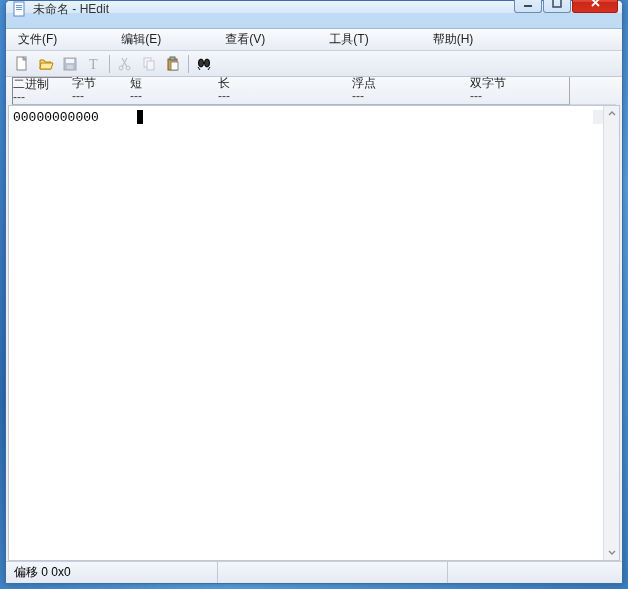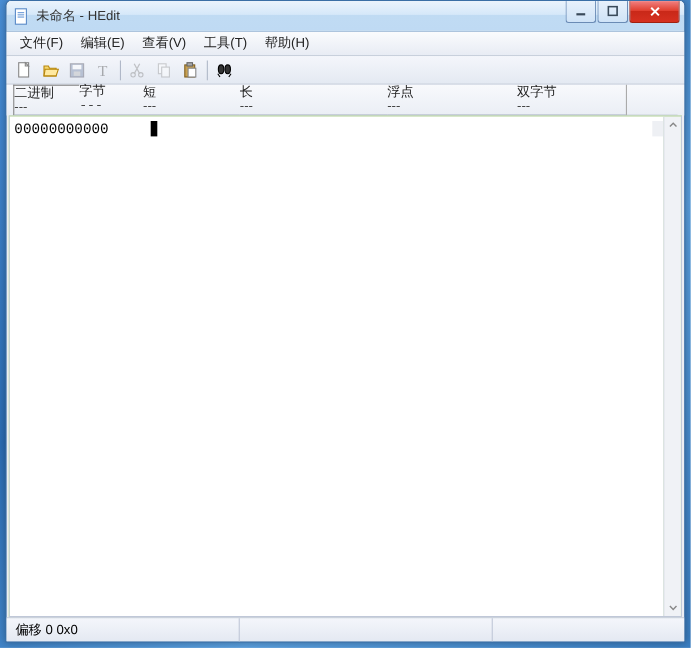--- a/index.html
+++ b/index.html
@@ -1,46 +1,46 @@
 <!DOCTYPE html>
 <html><head>
   <meta charset="utf-8">
   <style>
     * { box-sizing: border-box; margin: 0; padding: 0; }
     html, body { width: 628px; height: 589px; font-family: "Microsoft YaHei", "SimSun", Tahoma, sans-serif; font-size: 12px; overflow: hidden; }
     .desktop { width: 628px; height: 589px; background: linear-gradient(135deg, #4a90d9, #2c6eb5, #5aa0e0, #3a7ec2); position: relative; }
     .window { position: absolute; top: 0; left: 5px; width: 618px; height: 584px; background: #eceef3; border: 1px solid #3a6ea5; border-radius: 5px 5px 0 0; box-shadow: 0 0 8px rgba(0,0,0,0.3); display: flex; flex-direction: column; }
     
     
-    .titlebar { height: 28px; background: linear-gradient(to bottom, #eaf3fc 0%, #d6e8f9 45%, #c0dbf3 46%, #bfdaf3 100%); border-radius: 4px 4px 0 0; display: flex; align-items: center; padding: 0 0 0 6px; border-bottom: 1px solid #9db8d6; }
+    .titlebar { height: 28px; background: linear-gradient(to bottom, #eaf3fc 0%, #d6e8f9 45%, #c0dbf3 46%, #bfdaf3 100%); border-radius: 4px 4px 0 0; display: flex; align-items: flex-start; padding: 0 0 0 6px; border-bottom: 1px solid #9db8d6; }
     .titlebar .app-icon { width: 16px; height: 16px; margin-right: 5px; }
     .titlebar .title { flex: 1; color: #333; font-size: 12px; }
     .win-btns { display: flex; height: 20px; margin-top: -8px; }
     .win-btn { width: 28px; height: 20px; margin-left: 1px; display: flex; align-items: center; justify-content: center; border: 1px solid #6a8bb5; border-top: none; border-radius: 0 0 3px 3px; background: linear-gradient(to bottom, #e8f1fb, #cfe3f7); }
     .win-btn.min svg, .win-btn.max svg { width: 10px; height: 10px; }
     .win-btn.close { width: 46px; background: linear-gradient(to bottom, #f08080 0%, #e04030 45%, #c82818 46%, #d63020 100%); border-color: #a02010; margin-right: 4px; }
     .win-btn.close svg { width: 11px; height: 11px; }
     
     
-    .menubar { height: 22px; background: linear-gradient(to bottom, #fafbfd, #e8ecf4); border-bottom: 1px solid #c8d0dc; display: flex; align-items: center; padding: 0 4px; }
+    .menubar { height: 22px; background: linear-gradient(to bottom, #fafbfd, #e8ecf4); border-bottom: 1px solid #c8d0dc; display: flex; align-items: center; padding: 0 4px; gap: 48px; }
     .menu-item { padding: 2px 8px; color: #222; cursor: default; }
     
     
     .toolbar { height: 26px; background: linear-gradient(to bottom, #f4f6fb, #e4e9f2); border-bottom: 1px solid #c0c8d8; display: flex; align-items: center; padding: 0 4px; }
     .tool-btn { width: 22px; height: 22px; display: flex; align-items: center; justify-content: center; margin: 0 1px; border: 1px solid transparent; }
     .tool-btn.disabled { opacity: 0.45; }
     .tool-sep { width: 1px; height: 18px; background: #b0b8c8; margin: 0 3px; }
     
     
     .header-row { height: 28px; background: linear-gradient(to bottom, #f8f9fc, #eaeef5); display: flex; padding: 0 6px; font-size: 12px; color: #222; }
     .header-row .col { display: flex; flex-direction: column; justify-content: flex-start; border-bottom: 1px solid #b0b8c8; }
     .header-row .col .lbl { line-height: 13px; }
     .header-row .col .val { line-height: 13px; color: #444; }
     .col.binary { width: 60px; border-top: 1px solid #888; border-left: 1px solid #888; }
-    .col.byte { width: 58px; font-family: Liberation Mono, monospace; }
+    .col.byte { width: 58px; }
     .col.short { width: 88px; }
     .col.long { width: 134px; }
     .col.float { width: 118px; }
     .col.dbyte { width: 100px; border-right: 1px solid #aaa; }
     .header-row .spacer { flex: 1; border-bottom: 1px solid #d0d6e0; }
     
     
     .content-wrap { flex: 1; display: flex; background: #bef264; border: 1px solid #c0c8d8; margin: 0 2px; }
     .content { flex: 1; background: #fff; position: relative; font-family: "Courier New", monospace; font-size: 13px; }
     .offset-col { position: absolute; left: 4px; top: 4px; color: #000; }

